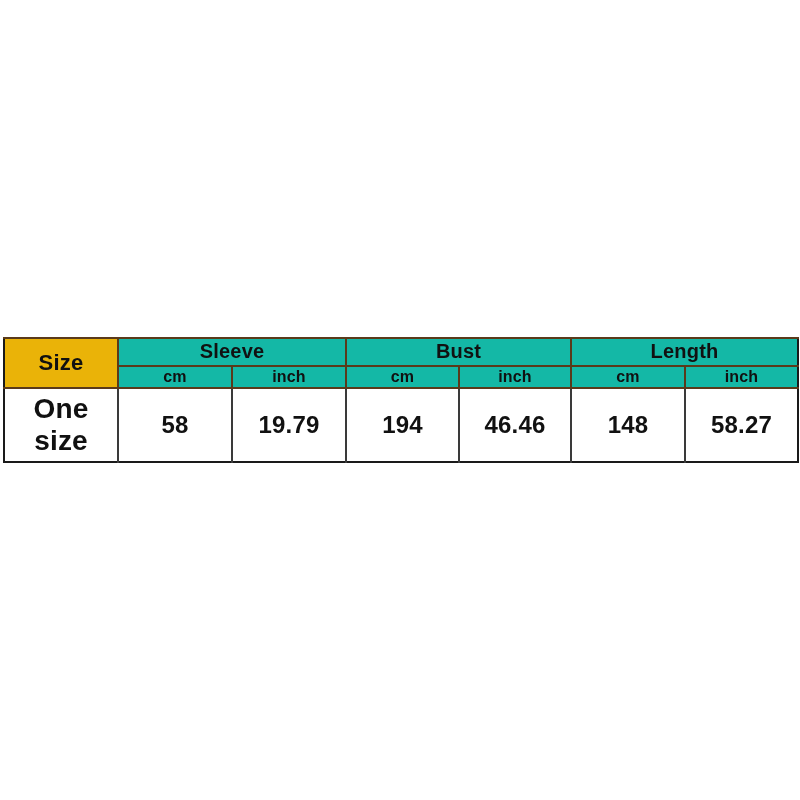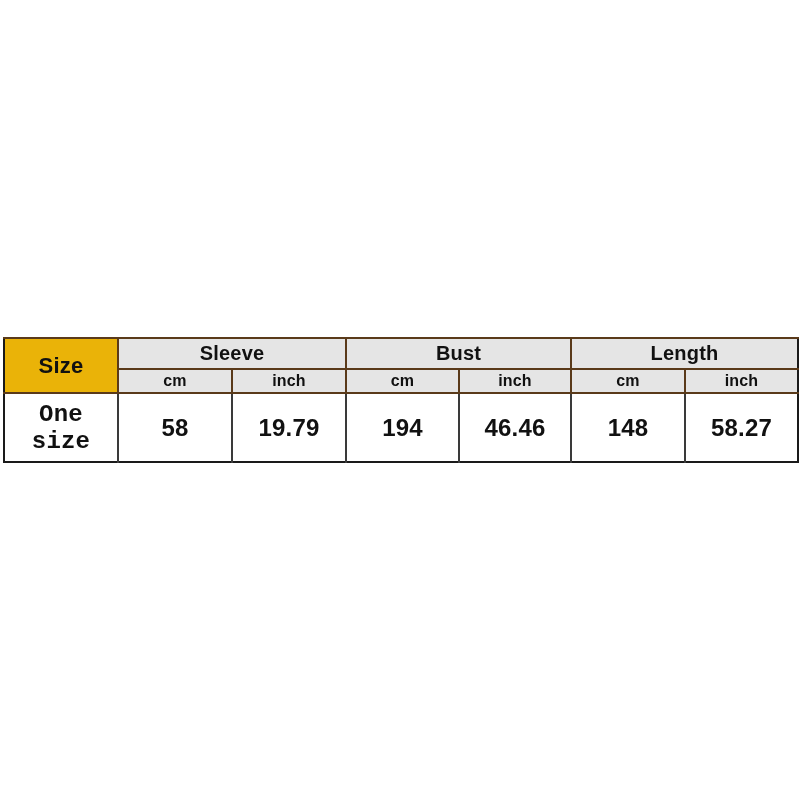--- a/index.html
+++ b/index.html
@@ -36,21 +36,21 @@
     padding: 0;
     text-align: center;
     vertical-align: middle;
     font-weight: bold;
     color: #111111;
     letter-spacing: 0.2px;
   }
 
   
   td.hd {
-    background: #e5e5e5;
+    background: #14b8a6;
     border: 2px solid #5A3A1A;
   }
   td.size-cell {
     background: #eab308;
     border: 2px solid #5A3A1A;
     border-left: none;
     font-size: 22px;
   }
   td.group {
     font-size: 20px;
@@ -66,22 +66,21 @@
 
   
   tr.data-row td {
     background: #ffffff;
     border: 2px solid #3a3a3a;
     border-bottom: none;
     font-size: 24px;
   }
   tr.data-row td.rowlabel {
     border-left: none;
-    font-size: 24px;
-    font-family: Liberation Mono, monospace;
+    font-size: 28px;
   }
   tr.data-row td.last-col {
     border-right: none;
   }
   
   tr.data-row td {
     border-top: 2px solid #1a1a1a;
   }
 </style>
 </head>

